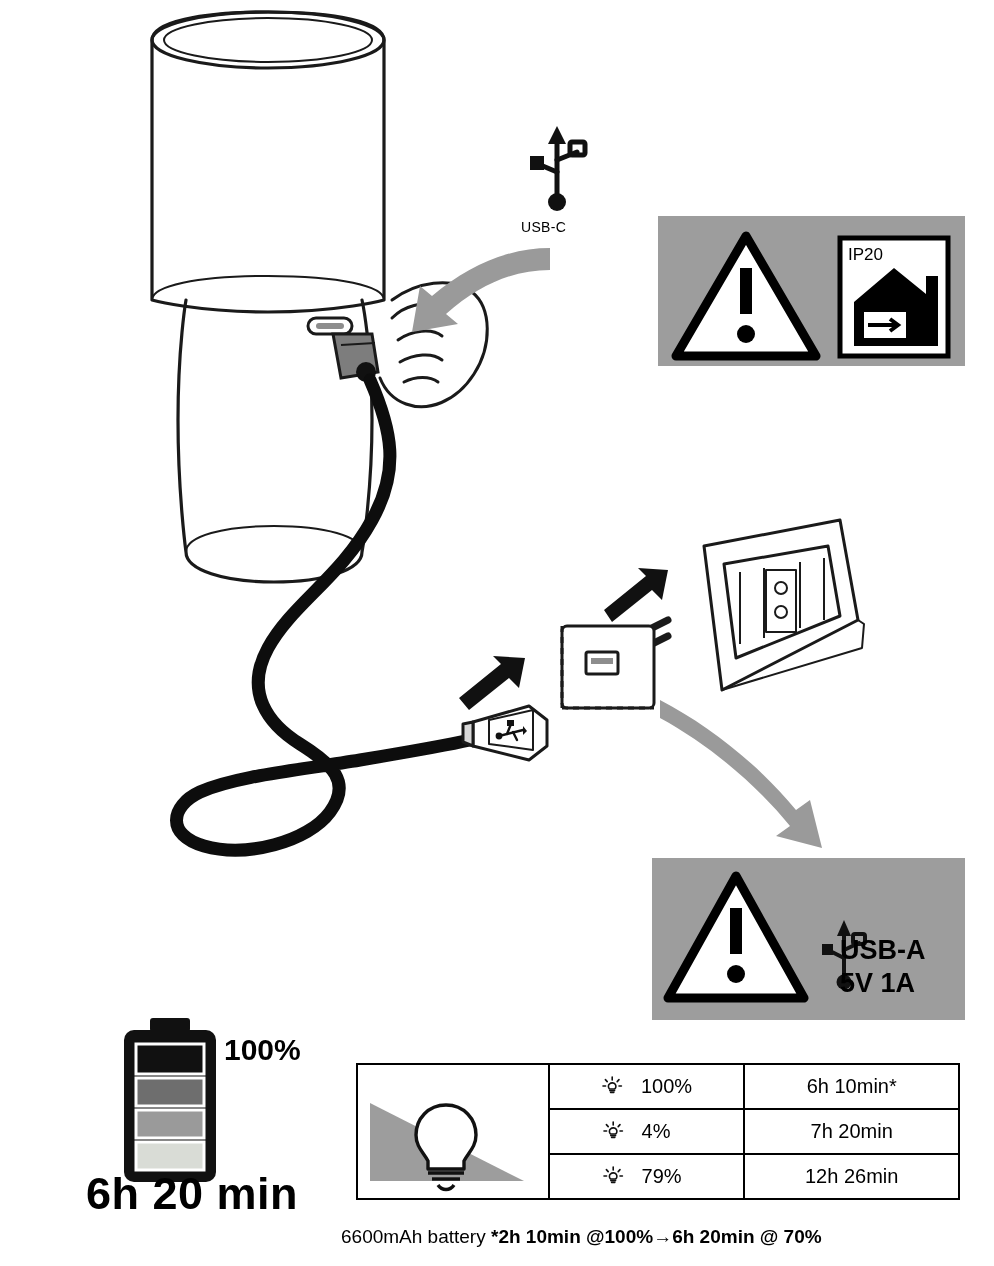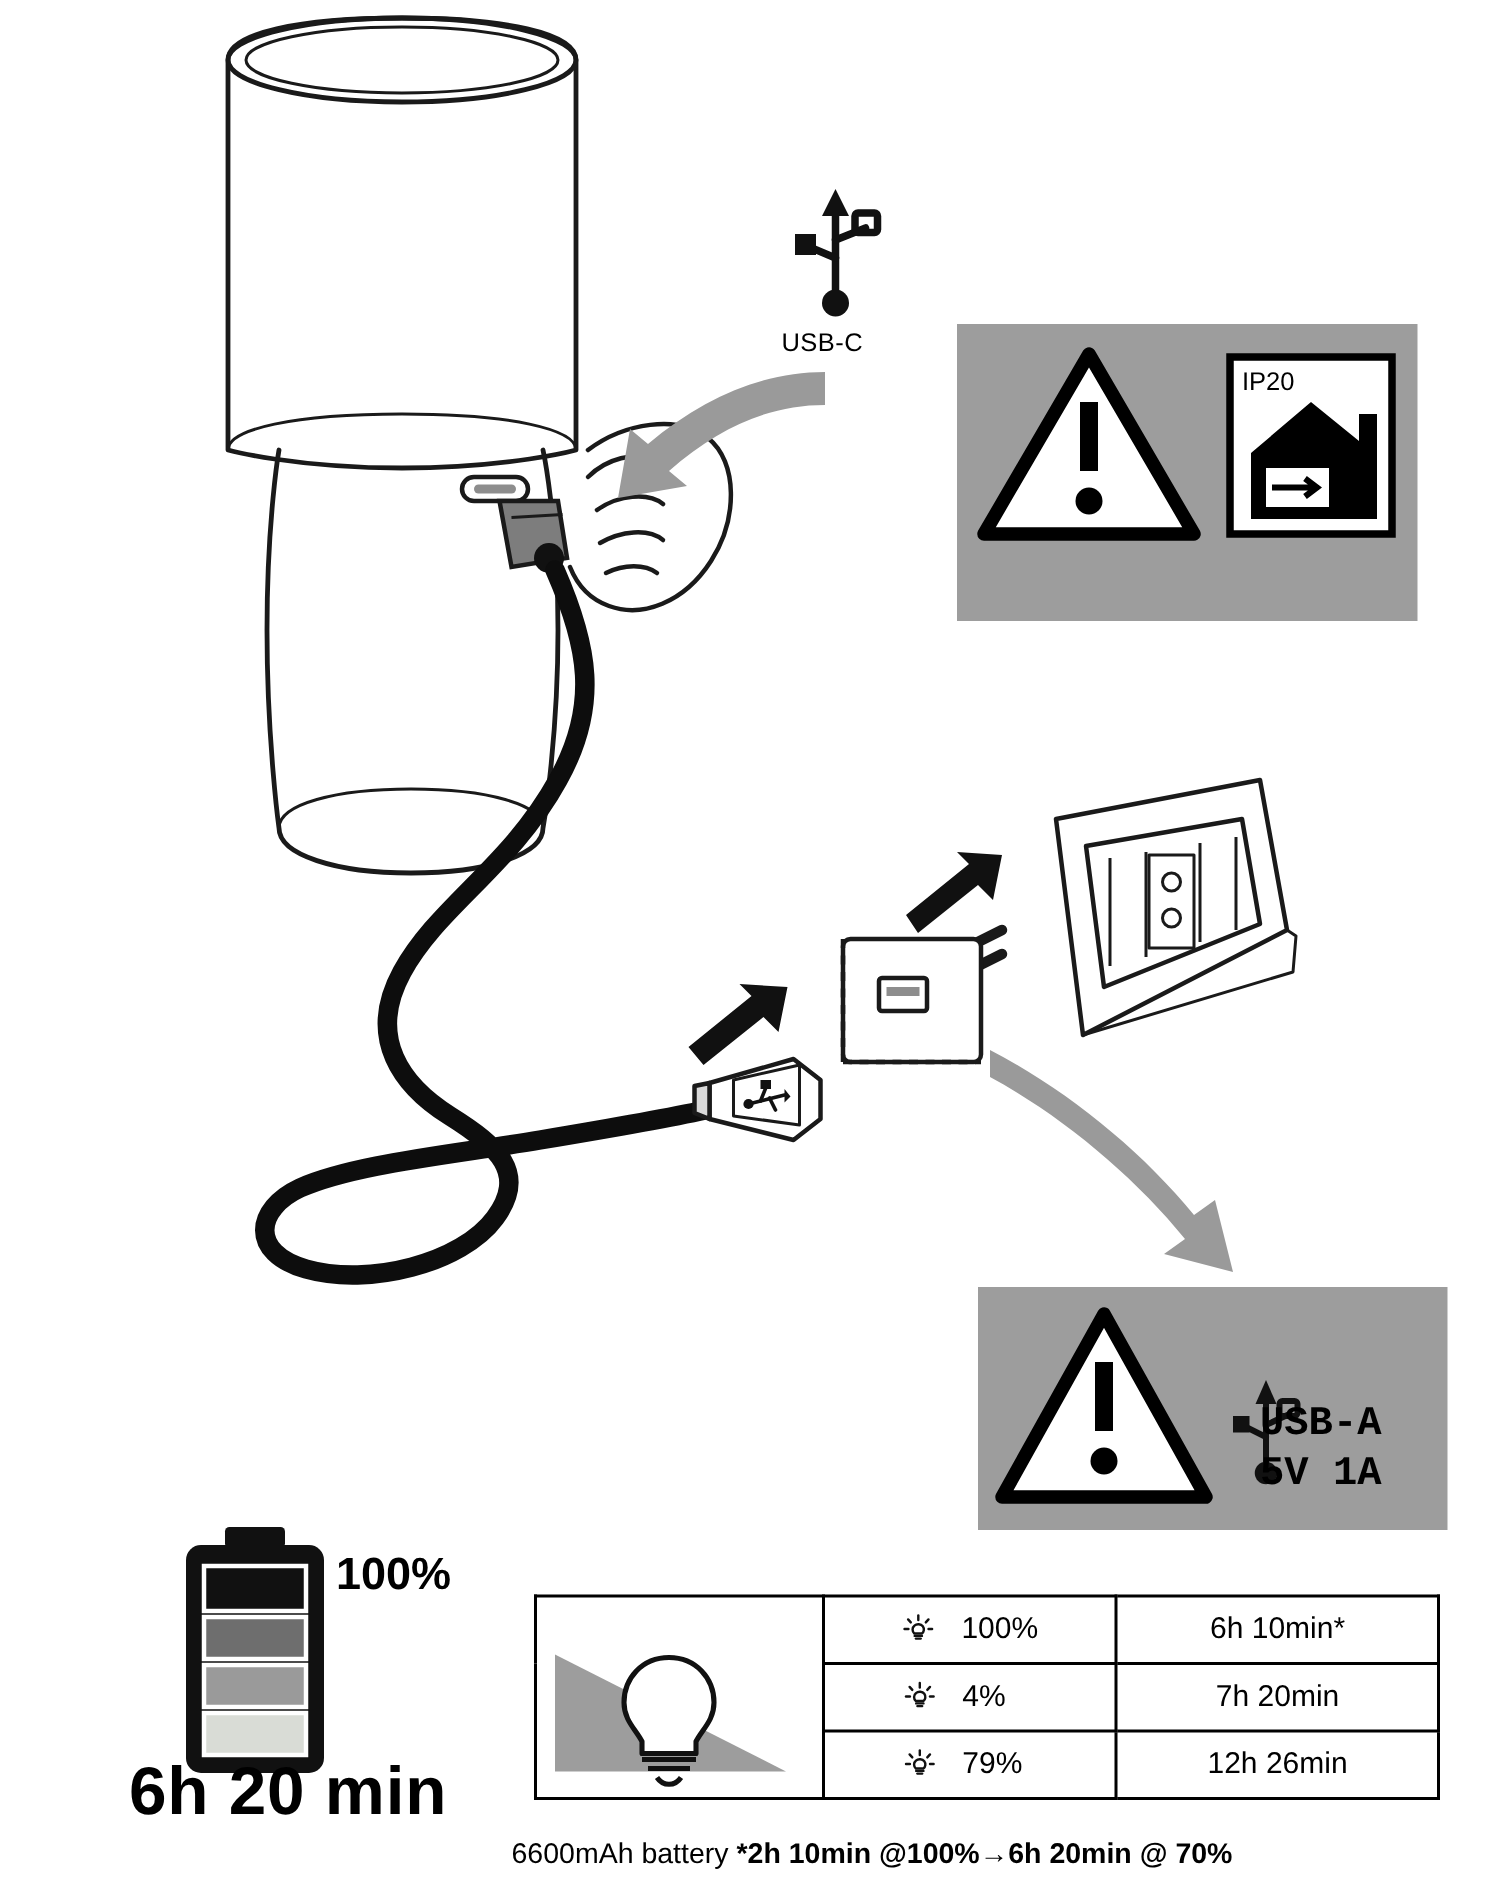--- a/index.html
+++ b/index.html
@@ -17,35 +17,34 @@
     height: 1266px;
     overflow: hidden;
     background: #ffffff;
   }
   .abs { position: absolute; }
   svg { display: block; }
 
   
   .label-usbc {
     left: 521px; top: 219px;
-    font-size: 17px;
+    font-size: 14px;
     letter-spacing: 0.3px;
   }
   .warn-box {
     background: #9d9d9d;
   }
-  .warnbox-top { left: 638px; top: 216px; width: 307px; height: 198px; }
+  .warnbox-top { left: 658px; top: 216px; width: 307px; height: 150px; }
   .warnbox-bottom { left: 652px; top: 858px; width: 313px; height: 162px; }
 
   .usb-a-text {
     left: 840px; top: 934px;
     font-size: 27px;
     font-weight: 700;
     line-height: 33px;
-    font-family: Liberation Mono, monospace;
   }
 
   .battery-pct {
     left: 224px; top: 1033px;
     font-size: 30px;
     font-weight: 700;
   }
   .battery-time {
     left: 86px; top: 1168px;
     font-size: 45px;

